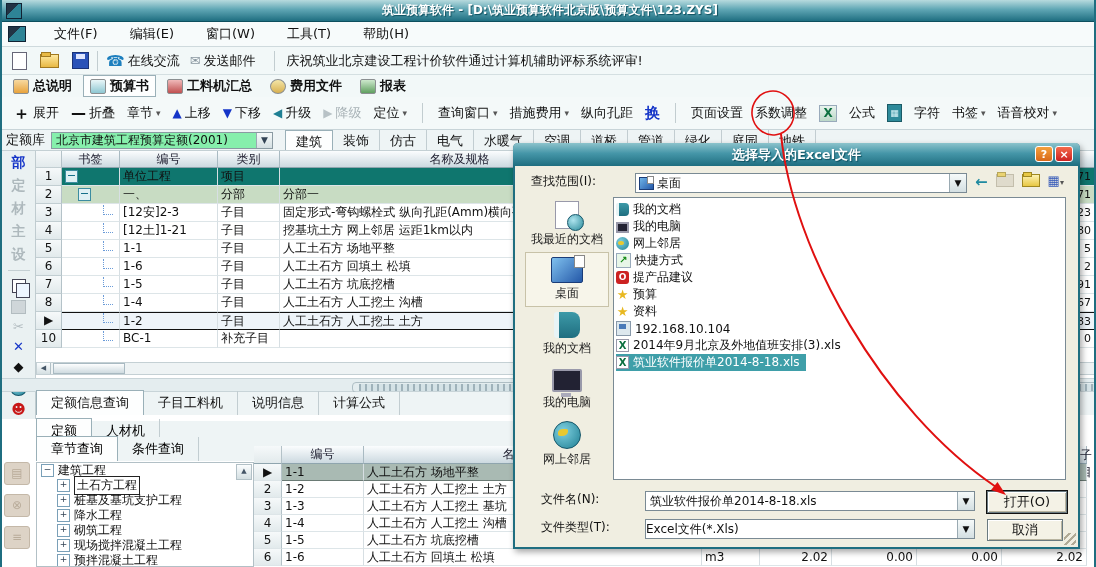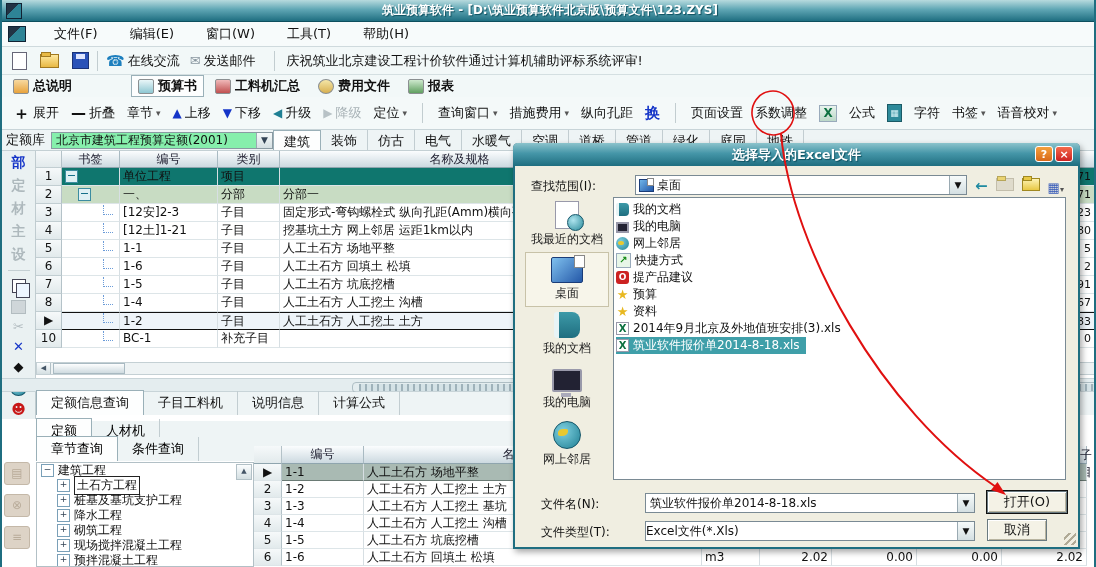--- a/index.html
+++ b/index.html
@@ -22,21 +22,21 @@
   .ico-save{width:15px;height:15px;background:#2a52b8;border:1px solid #1a3278;margin-left:13px;position:relative;}
   .ico-save::before{content:"";position:absolute;top:1px;left:3px;right:3px;height:5px;background:#dfe6ff;}
   .vsep{width:1px;height:20px;background:#c2cdd0;margin:0 8px;}
   .ico-phone{color:#1d7fbe;font-size:15px;margin-right:3px;}
   .ico-mail{color:#8a97a0;font-size:13px;margin-right:3px;}
   .tb-group{display:flex;align-items:center;margin-right:10px;}
   .marquee{font-size:13px;color:#111;margin-left:4px;}
   
   .tb2{left:0;top:75px;width:1096px;height:22px;background:#f2f8f8;display:flex;align-items:center;gap:4px;padding-left:4px;box-sizing:border-box;font-size:13px;font-weight:bold;color:#111;}
   .vbtn{display:flex;align-items:center;gap:4px;padding:1px 6px;border:1px solid transparent;}
-  .vbtn.active{background:#fdfefe;border:1px solid #9ab0b8;margin-left:48px;}
+  .vbtn.active{background:#fdfefe;border:1px solid #9ab0b8;}
   .mi{width:14px;height:13px;border:1px solid #8b8f91;border-radius:2px;}
   .mi-summary{background:linear-gradient(#f7d9a0,#e8a33c);}
   .mi-book{background:linear-gradient(#e9f6f8,#8ec7d2);}
   .mi-mat{background:linear-gradient(#f0b9b9,#c05050);}
   .mi-fee{background:linear-gradient(#f4e6a8,#d8b050);border-radius:50%;}
   .mi-report{background:linear-gradient(#cde8cd,#60a060);}
   
   .tb3{left:0;top:97px;width:1096px;height:33px;background:#f4f9f9;border-bottom:1px solid #c8d4d8;display:flex;align-items:center;gap:2px;padding-left:6px;box-sizing:border-box;font-size:13px;color:#111;}
   .t3{display:flex;align-items:center;gap:3px;padding:3px 5px;}
   .t3 .dd{color:#555;font-size:9px;}
@@ -49,21 +49,21 @@
   .g-swap{color:#1535c8;font-weight:bold;font-size:15px;}
   .xls-ico{width:16px;height:15px;background:linear-gradient(#e8f4ee,#bcd8c8);border:1px solid #9ab;color:#0c7040;font-weight:bold;font-size:12px;text-align:center;line-height:15px;}
   .calc-ico{width:13px;height:16px;background:#2e8a9a;border:1px solid #1a5a66;color:#d8f4f8;font-size:9px;text-align:center;line-height:16px;}
   
   .quotabar{left:0;top:130px;width:1096px;height:21px;background:#eef4f5;border-bottom:1px solid #c4d0d4;display:flex;align-items:center;font-size:13px;color:#111;box-sizing:border-box;}
   .quota-label{margin-left:4px;}
   .combo{background:#86efac;border:1px solid #8a9aa2;height:17px;display:flex;align-items:center;box-sizing:border-box;}
   .combo .cval{flex:1;padding:0 4px;font-size:12px;white-space:nowrap;overflow:hidden;}
   .combo .carr{width:15px;height:100%;background:linear-gradient(#f6fafa,#d4dfe2);border-left:1px solid #9aaab2;font-size:9px;color:#345;text-align:center;line-height:15px;}
   .quota-combo{width:222px;margin-left:6px;}
-  .qtabs{display:flex;height:100%;font-size:13px;}
+  .qtabs{display:flex;height:100%;margin-left:12px;font-size:13px;}
   .qtab{padding:2px 10px 0;border-right:1px solid #c2cdd1;color:#111;}
   .qtab.active{background:#fdfefe;border:1px solid #9ab0b8;border-bottom:none;}
   
   .leftrail{left:0;top:151px;width:34px;height:268px;background:#eaf1f2;border-right:1px solid #c0ccd0;display:flex;flex-direction:column;align-items:center;box-sizing:border-box;font-size:14px;}
   .rail-ch{font-weight:bold;color:#aeb9bd;line-height:23px;}
   .rail-ch.active{color:#1535c8;}
   .rail-sep{width:22px;height:1px;background:#c4cfd3;margin:4px 0;}
   .ric{line-height:20px;font-size:13px;}
   .ric-copy{width:12px;height:13px;border:1px solid #445;background:#fff;position:relative;margin:4px 0;}
   .ric-copy::before{content:"";position:absolute;left:3px;top:3px;width:12px;height:13px;border:1px solid #445;background:#eef6ff;}
@@ -124,21 +124,21 @@
   .bv3{width:85px;text-align:right;}
   .bv4{width:85px;text-align:right;}
   .bsel .bcell:not(.bnum){background:#a9bab3;border-bottom:1px solid #6a7a74;}
   
   .dialog{left:511px;top:143px;width:567px;height:406px;background:#f0eee1;border:2px solid #1f6e80;border-top:none;border-radius:5px 5px 0 0;box-shadow:2px 3px 6px rgba(0,0,0,.35);box-sizing:border-box;z-index:10;}
   .dtitle{position:absolute;left:-2px;top:0;width:567px;height:23px;background:linear-gradient(#8cc3cc,#4596a8 45%,#1f6e80);border-radius:5px 5px 0 0;display:flex;align-items:center;justify-content:center;color:#fff;font-weight:bold;font-size:13px;text-shadow:1px 1px 1px #0d4f5e;}
   .dbtns{position:absolute;right:5px;top:3px;display:flex;gap:2px;}
   .dbtn{width:18px;height:16px;border:1px solid #fff;border-radius:3px;color:#fff;font-weight:bold;font-size:11px;text-align:center;line-height:15px;box-sizing:border-box;}
   .dbtn-help{background:linear-gradient(#f4a03c,#d86818);}
   .dbtn-close{background:linear-gradient(#f46a4a,#cc2222);}
-  .drow{position:absolute;display:flex;align-items:flex-end;font-size:12px;color:#111;}
+  .drow{position:absolute;display:flex;align-items:flex-start;font-size:12px;color:#111;}
   .dcombo{background:#fff;border:1px solid #7a8a94;height:20px;display:flex;align-items:center;box-sizing:border-box;}
   .mini-desk{width:13px;height:11px;background:linear-gradient(135deg,#6fb4e8,#2458a8);border:1px solid #1a3c78;margin:0 3px;position:relative;}
   .mini-desk::after{content:"";position:absolute;right:-1px;top:-2px;width:5px;height:6px;background:#fff;border:1px solid #888;}
   .tool-ico{margin-left:8px;font-size:15px;}
   .ico-back{color:#1f8aa0;font-weight:bold;}
   .folder{width:16px;height:11px;background:linear-gradient(#fdf2b2,#e8c círculo44);background:linear-gradient(#fdf2b2,#e8c844);border:1px solid #a08820;position:relative;display:inline-block;}
   .folder::before{content:"";position:absolute;top:-3px;left:0;width:7px;height:3px;background:#e8c844;border:1px solid #a08820;}
   .folder.gray{background:#d8d4c4;border-color:#b0aa96;opacity:.7;}
   .views-ico{color:#3458b8;font-size:13px;}
   .places{position:absolute;left:8px;top:54px;width:88px;height:282px;display:flex;flex-direction:column;align-items:center;}
@@ -677,20 +677,24 @@
         </div>
       <div class="fitem">
           <span class="fic fi-star">★</span>
           <span>预算</span>
         </div>
       <div class="fitem">
           <span class="fic fi-star">★</span>
           <span>资料</span>
         </div>
       <div class="fitem">
+          <span class="fic fi-host"></span>
+          <span>192.168.10.104</span>
+        </div>
+      <div class="fitem">
           <span class="fic fi-xls">X</span>
           <span>2014年9月北京及外地值班安排(3).xls</span>
         </div>
       <div class="fitem sel">
           <span class="fic fi-xls">X</span>
           <span>筑业软件报价单2014-8-18.xls</span>
         </div>
     </div>
 
     <div class="drow" style="left:26px;top:348px;width:530px;height:22px">
@@ -700,21 +704,21 @@
         <span class="carr" style="width:16px;height:18px;line-height:18px;background:linear-gradient(#f6fafa,#d4dfe2);border-left:1px solid #9aaab2;font-size:9px;text-align:center">▼</span>
       </span>
       <span class="btn focusring" style="width:80px;height:22px;margin-left:12px">打开(O)</span>
     </div>
     <div class="drow" style="left:26px;top:376px;width:530px;height:22px">
       <span class="dlabel">文件类型(T):</span>
       <span class="dcombo" style="width:330px">
         <span style="flex:1;">Excel文件(*.Xls)</span>
         <span class="carr" style="width:16px;height:18px;line-height:18px;background:linear-gradient(#f6fafa,#d4dfe2);border-left:1px solid #9aaab2;font-size:9px;text-align:center">▼</span>
       </span>
-      <span class="btn" style="width:60px;height:22px;margin-left:12px">取消</span>
+      <span class="btn" style="width:76px;height:22px;margin-left:12px">取消</span>
     </div>
     <div class="grip2"></div>
   </div>
 
   <svg class="anno" width="1096" height="567" viewBox="0 0 1096 567">
     <ellipse cx="771" cy="113" rx="21" ry="22" fill="none" stroke="#e01010" stroke-width="1.6" transform="rotate(-8 771 113)"></ellipse>
     <path d="M779,134 C790,250 880,410 994,487" fill="none" stroke="#e01010" stroke-width="2"></path>
     <polygon points="1004,495 989,490 995.5,482" fill="#e01010"></polygon>
   </svg>
 

